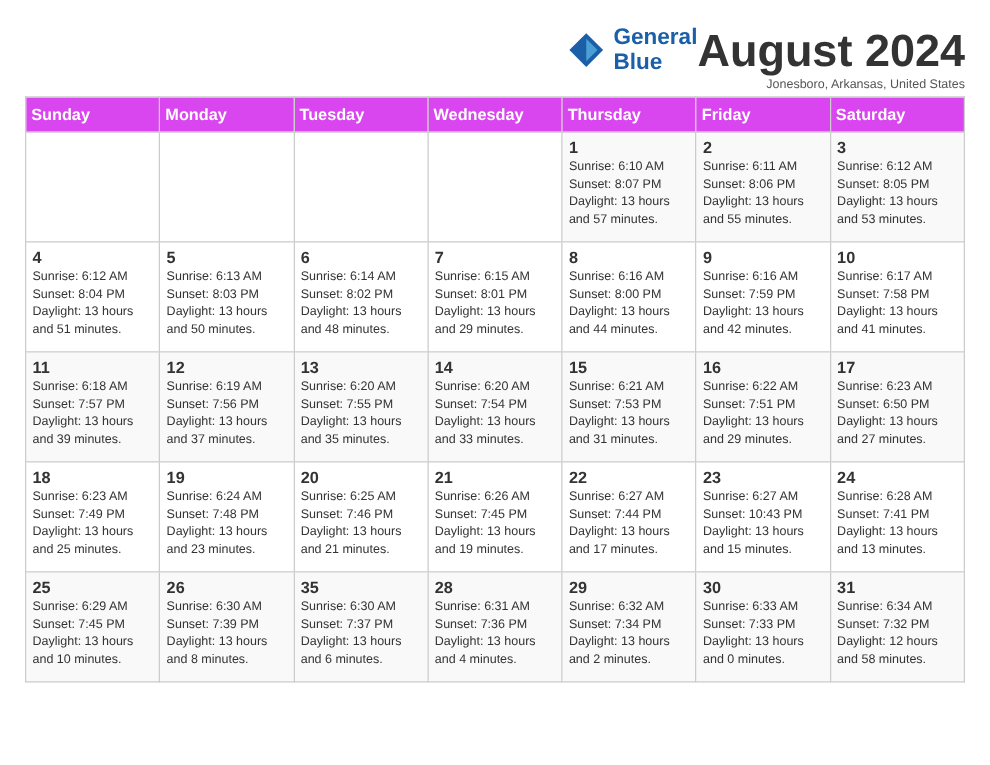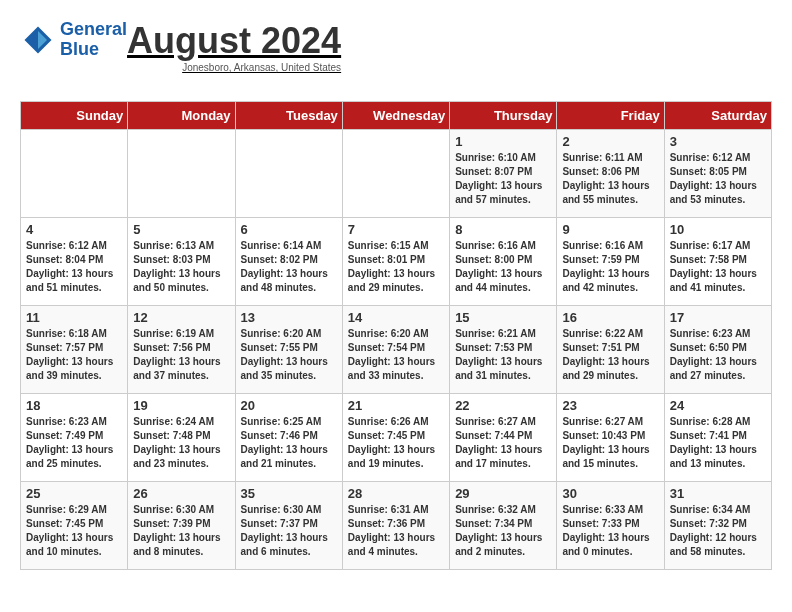--- a/index.html
+++ b/index.html
@@ -5,65 +5,64 @@
     * { box-sizing: border-box; margin: 0; padding: 0; }
     body {
       font-family: Arial, sans-serif;
       background: #fff;
       width: 792px;
       min-height: 612px;
       padding: 20px;
     }
     .header {
       display: flex;
-      justify-content: flex-start;
+      justify-content: flex-end;
       align-items: flex-start;
-      margin-bottom: 28px;
+      margin-bottom: 4px;
     }
     .logo {
       display: flex;
       align-items: center;
       gap: 4px;
     }
     .logo-text {
       font-size: 18px;
       font-weight: bold;
       color: #333;
       line-height: 1.1;
     }
     .logo-text span { color: #1a5fa8; }
     .logo-icon {
       width: 36px;
       height: 36px;
     }
     .title-section {
       text-align: right;
-      text-decoration: underline;
     }
     .month-year {
       font-size: 36px;
       font-weight: bold;
       color: #333;
     }
     .location {
       font-size: 10px;
       color: #555;
     }
     table {
       width: 100%;
       border-collapse: collapse;
       table-layout: fixed;
     }
     thead th {
-      background: #b91c1c;
+      background: #d946ef;
       color: #fff;
       font-size: 13px;
       font-weight: bold;
       padding: 6px 4px;
-      text-align: right;
+      text-align: left;
       border: 1px solid #ccc;
     }
     td {
       vertical-align: top;
       border: 1px solid #ccc;
       padding: 4px 5px;
       font-size: 10.5px;
       color: #333;
       height: 88px;
       background: #fff;
@@ -73,21 +72,20 @@
     .day-num {
       font-size: 13px;
       font-weight: bold;
       display: block;
       margin-bottom: 2px;
     }
     .day-info {
       font-size: 10px;
       line-height: 1.4;
       color: #333;
-      font-weight: bold;
     }
     .empty { background: #fff !important; }
   </style>
 </head>
 <body>
 
 <div class="header">
   <div class="logo">
     <svg class="logo-icon" viewBox="0 0 40 40">
       <polygon points="20,5 35,20 20,35 5,20" fill="#1a5fa8"></polygon>

